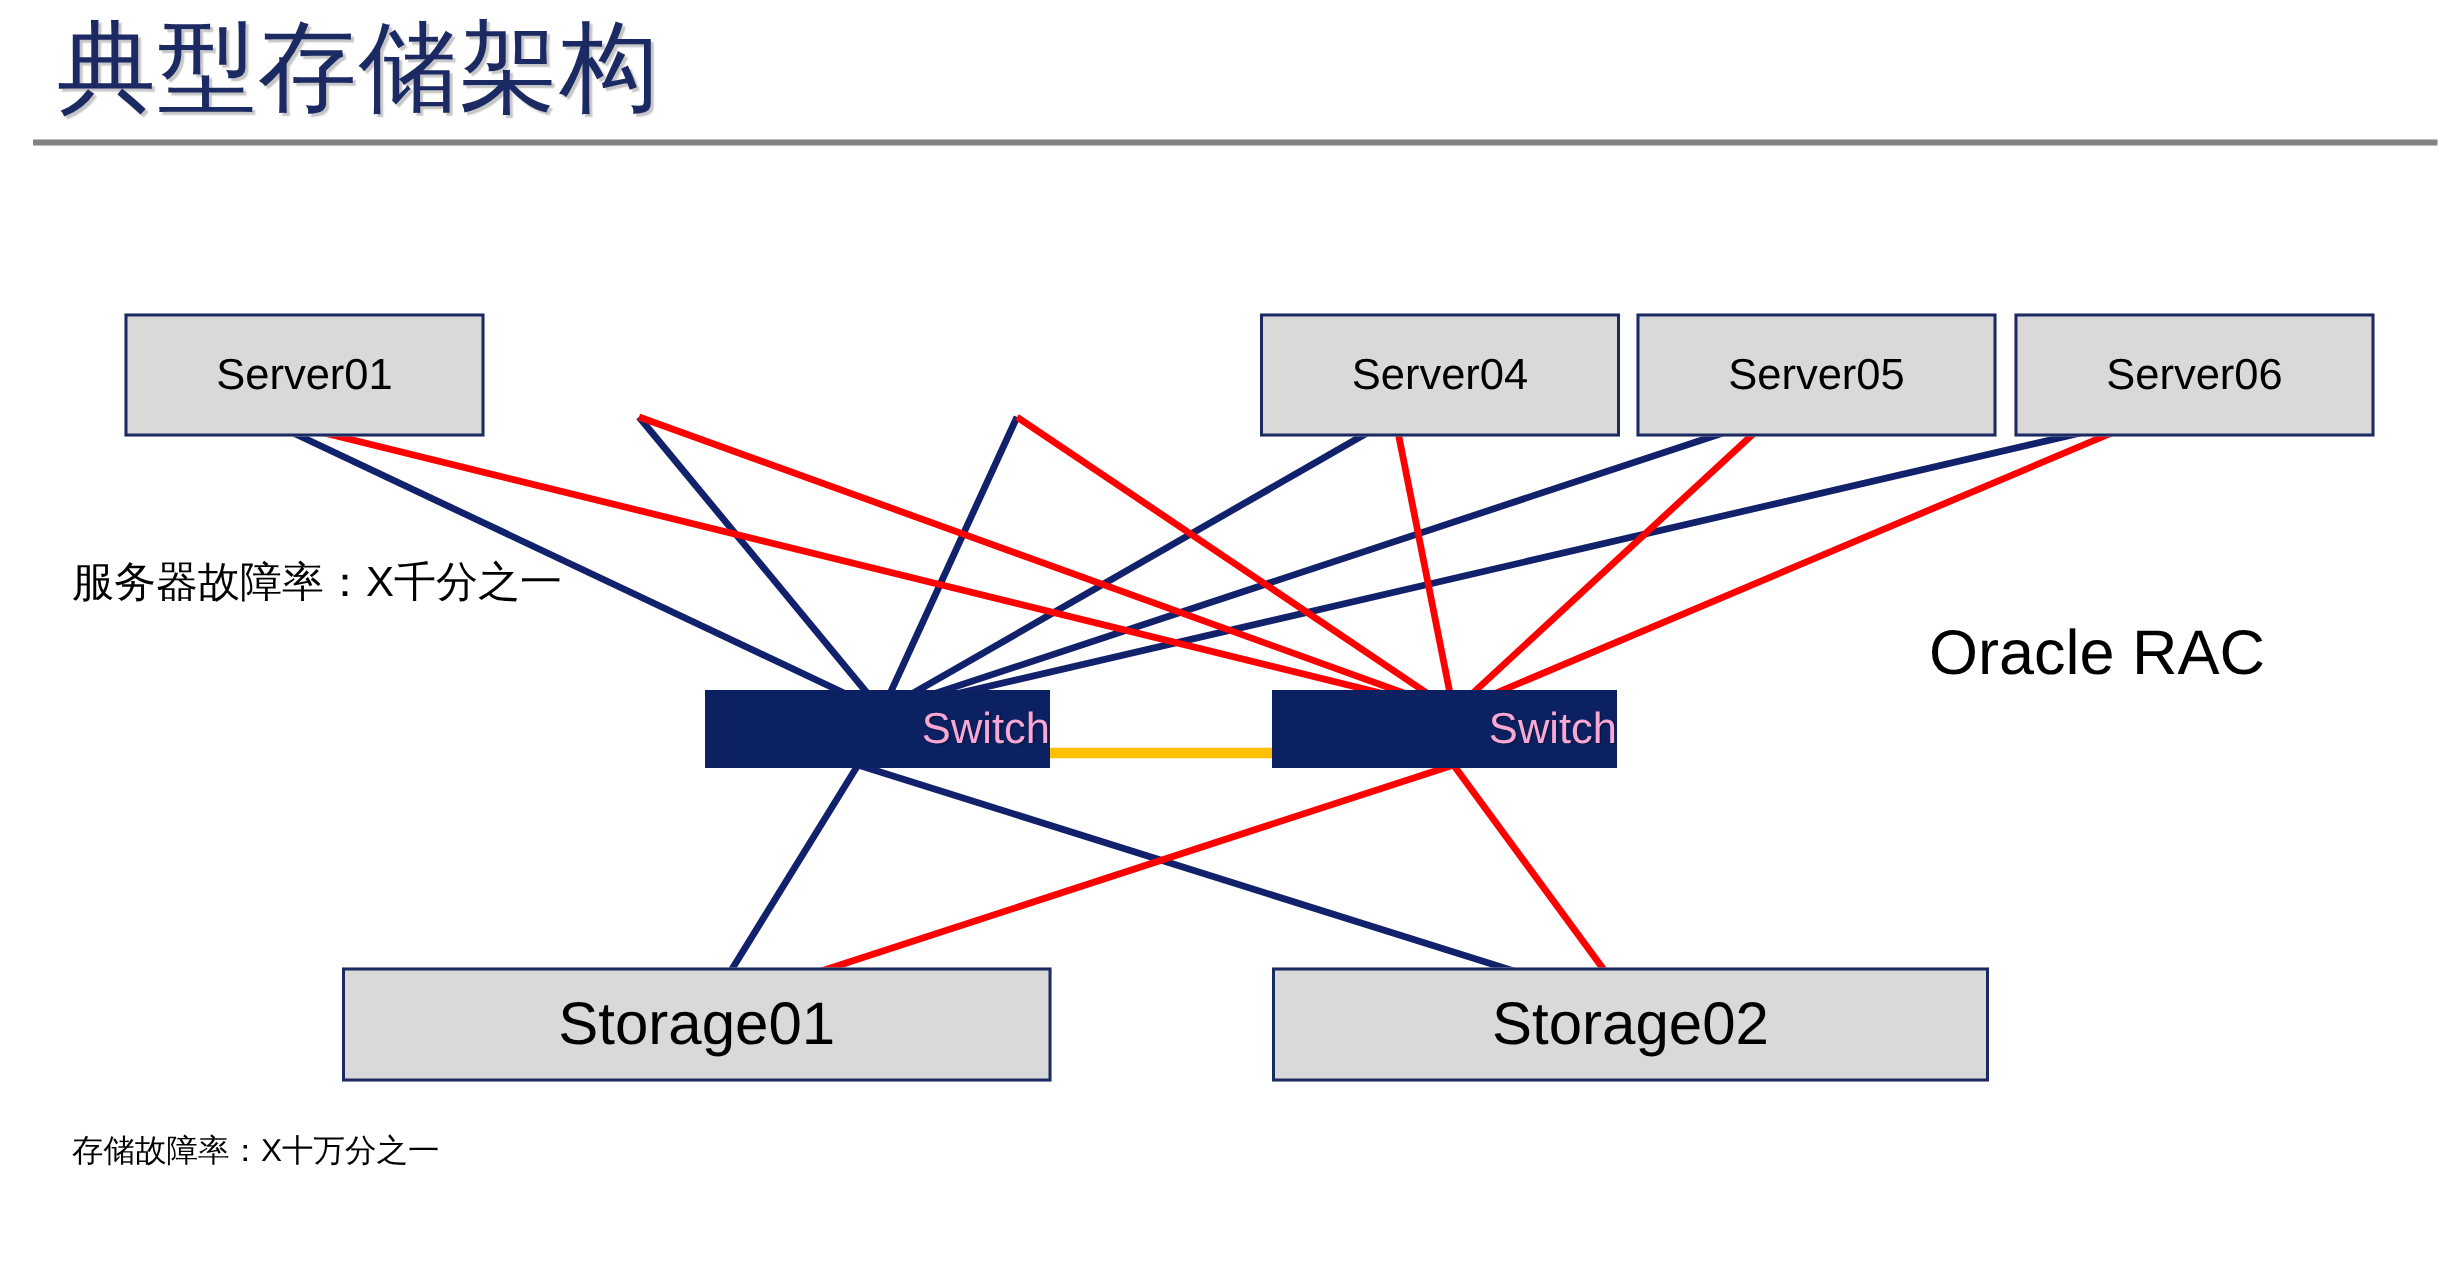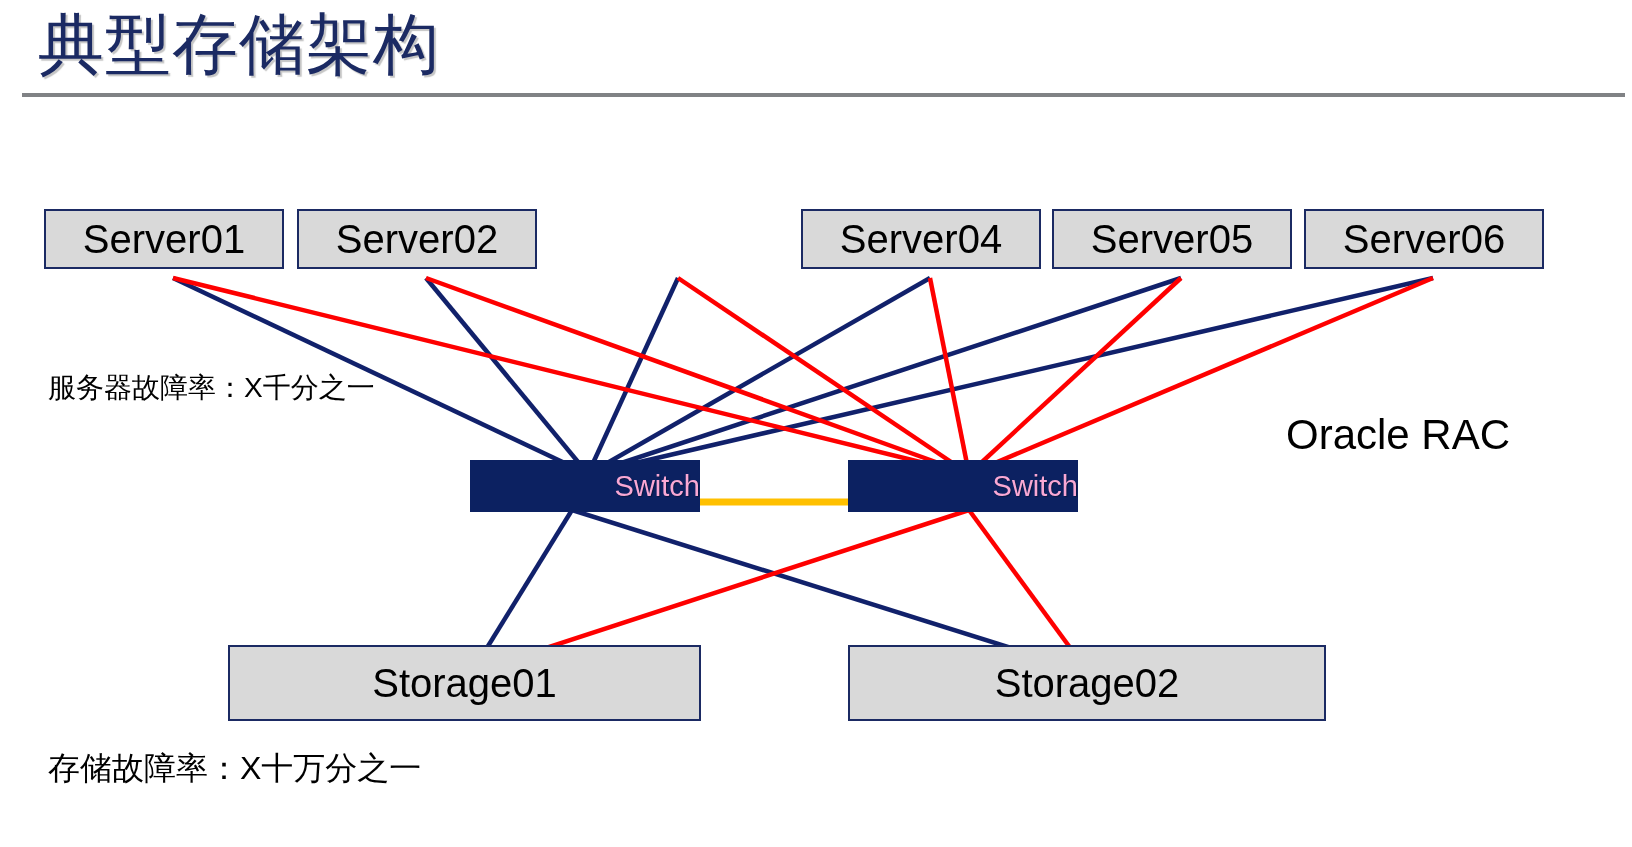--- a/index.html
+++ b/index.html
@@ -54,23 +54,24 @@
     position: absolute;
     box-sizing: border-box;
     display: flex;
     align-items: center;
     justify-content: center;
     text-align: center;
   }
   .server-box {
     background: #d9d9d9;
     border: 2px solid #1b2a63;
-    font-size: 40px;
+    font-size: 29px;
     color: #000000;
-    height: 60px;
+    height: 82px;
+    margin-left: 39px;
   }
   .switch-box {
     background: #0c2161;
     border: 0;
     color: #f9a8d4;
     font-size: 29px;
     height: 52px;
     text-shadow: 1px 1px 1px rgba(0,0,0,0.35);
     justify-content: flex-end;
   }
@@ -91,21 +92,21 @@
   }
   #annot-server-rate {
     left: 4px;
     top: 369px;
     font-size: 28px;
     line-height: 38px;
   }
   #annot-storage-rate {
     left: 4px;
     top: 749px;
-    font-size: 32px;
+    font-size: 21px;
     line-height: 38px;
   }
   #cluster-note {
     position: absolute;
     left: 1286px;
     top: 409px;
     font-size: 42px;
     line-height: 52px;
     color: #000000;
     white-space: nowrap;
@@ -146,23 +147,20 @@
         <line x1="969" y1="510" x2="1088" y2="672" stroke="#fe0000"></line>
       </g>
     <g id="link-group-inter" stroke="#ffc000" stroke-width="7" fill="none" stroke-linecap="butt">
         <line x1="700" y1="502" x2="848" y2="502"></line>
       </g>
   </svg>
 
   <div class="node server-box" style="left:44px;  top:209px; width:240px;">
     <span>Server01</span>
   </div>
-  <div class="node server-box" style="left:297px; top:209px; width:240px;">
-    <span>Server02</span>
-  </div>
   <div class="node server-box" style="left:801px; top:209px; width:240px;align-items:center;">
     <span>Server04</span>
   </div>
   <div class="node server-box" style="left:1052px; top:209px; width:240px;">
     <span>Server05</span>
   </div>
   <div class="node server-box" style="left:1304px; top:209px; width:240px;">
     <span>Server06</span>
   </div>
 

